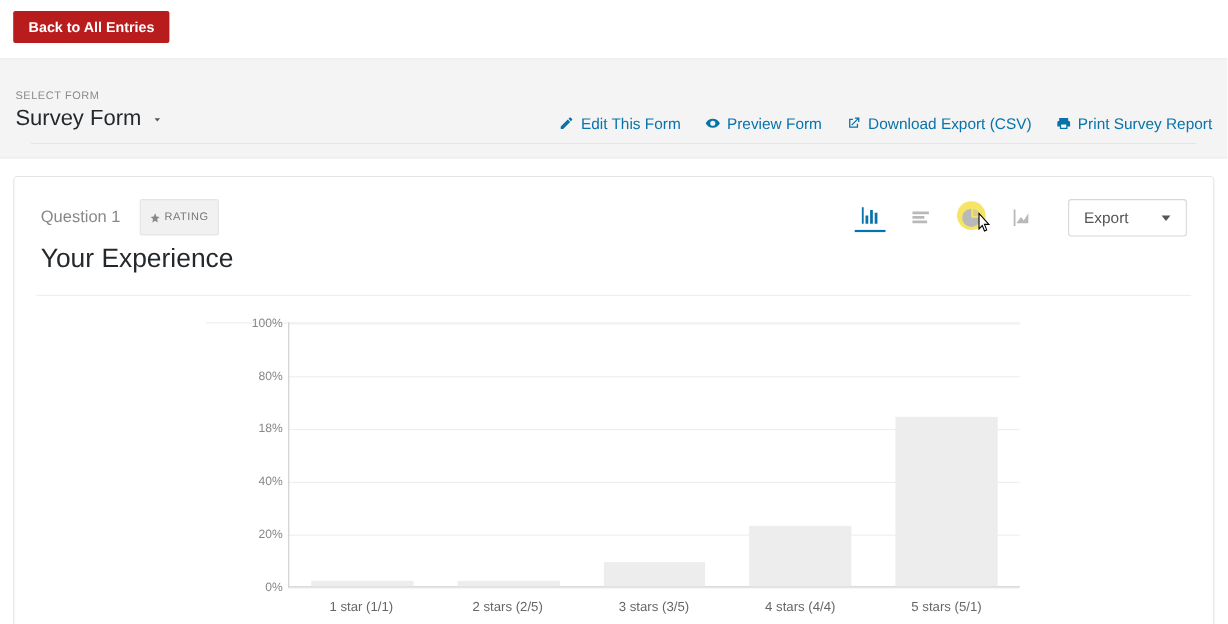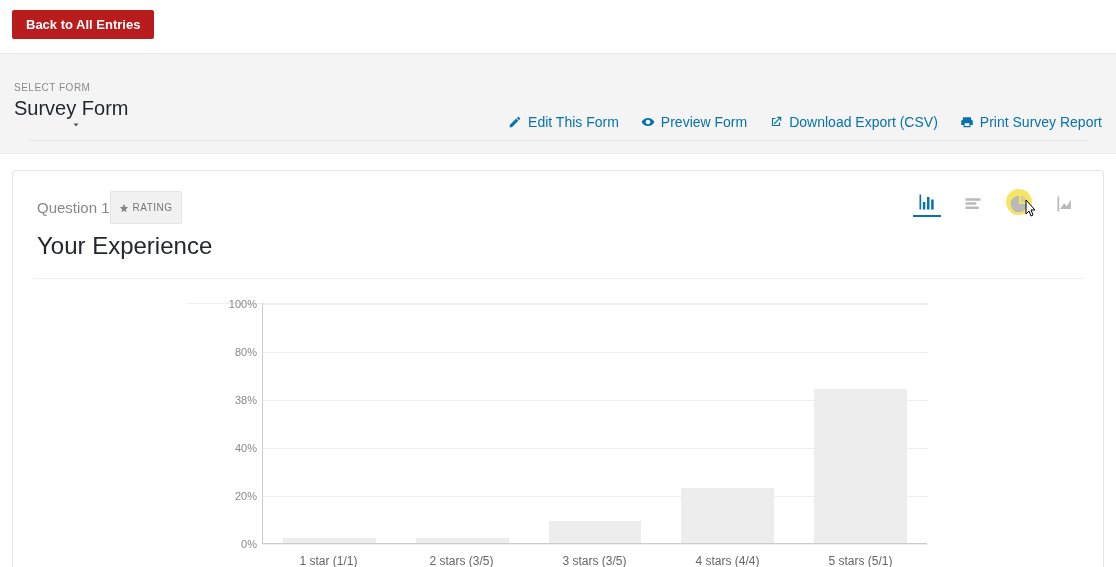--- a/index.html
+++ b/index.html
@@ -5,33 +5,33 @@
   html, body { margin:0; padding:0; background:#fff; font-family:"Segoe UI","Helvetica Neue",Arial,sans-serif; color:#222; }
   body { width:1116px; }
   .header { display:flex; align-items:center; padding:10px 12px 14px; }
   .page-title { font-size:24px; font-weight:400; color:#23282d; margin:0 30px 0 0; }
   .back-btn { background:#e1701a; border:none; color:#fff; padding:7px 14px; font-size:13px; font-weight:600; border-radius:2px; cursor:pointer; }
   .back-btn { background:#b91c1c; }
 
   .subbar { background:#f4f4f4; border-top:1px solid #ececec; border-bottom:1px solid #ececec; padding:28px 14px 12px; }
   .subbar-inner { display:flex; align-items:flex-end; justify-content:space-between; }
   .select-form-label { font-size:10px; letter-spacing:0.5px; color:#8a8a8a; text-transform:uppercase; margin-bottom:4px; }
-  .form-selector { display:flex; align-items:center; cursor:pointer;flex-direction:column; }
+  .form-selector { display:flex; align-items:center; cursor:pointer; }
   .form-selector-name { font-size:20px; color:#23282d; margin-right:10px; }
   .chev { width:10px; height:10px; }
 
   .actions { display:flex; align-items:flex-end; gap:22px; font-size:14px; }
   .action-link { color:#0873aa; text-decoration:none; display:flex; align-items:center; gap:6px; cursor:pointer; }
   .link-icon { width:14px; height:14px; fill:#0873aa; }
 
   .subrule { border-bottom:1px solid #e6e6e6; margin:10px 14px 0; }
 
   .card { margin:16px 12px 0; border:1px solid #e4e4e4; border-radius:4px; background:#fff; padding:20px 24px 24px; }
   .card-head { display:flex; align-items:flex-start; justify-content:space-between; }
-  .qline { display:flex; align-items:center; gap:0; color:#888; font-size:15px; }
+  .qline { display:flex; align-items:center; gap:17px; color:#888; font-size:15px; }
   .badge { display:inline-flex; align-items:center; gap:4px; background:#f1f1f1; border:1px solid #e4e4e4; border-radius:2px; padding:10px 8px; font-size:10px; letter-spacing:0.5px; color:#777; text-transform:uppercase; }
   .badge svg { width:10px; height:10px; fill:#888; }
   .qtitle { font-size:24px; color:#23282d; font-weight:400; margin:8px 0 0; }
 
   .viz-row { display:flex; align-items:center; gap:18px; }
   .viz-btn { width:28px; height:22px; display:flex; align-items:center; justify-content:center; cursor:pointer; }
   .viz-btn svg { width:20px; height:20px; fill:#b9b9b9; }
   .viz-btn.active svg { fill:#0873aa; }
   .viz-btn.active { border-bottom:2px solid #0873aa; padding-bottom:2px; }
   .viz-pie { position:relative; }
@@ -131,34 +131,38 @@
           </svg>
         <svg class="cursor" width="18" height="20" viewBox="0 0 18 20">
           <path d="M6 1 L6 15 L9 12 L11 17 L13 16 L11 11 L15 11 Z" fill="#fff" stroke="#000" stroke-width="1"></path>
         </svg>
       </div>
       <div class="viz-btn">
         <svg viewBox="0 0 24 24">
             <path d="M3 3v18h2V3H3zm3 15l5-7 3 4 5-8v11H6z"></path>
           </svg>
       </div>
+      <div class="export-dd">
+        <span>Export</span>
+        <span class="caret"></span>
+      </div>
     </div>
   </div>
   <div class="card-rule"></div>
 
   <div class="chart-wrap">
     <div class="chart-area" id="chart-area">
         <div class="grid-line" style="top: 100%;"></div>
         <div class="y-label" style="top: 100%;">0%</div>
         <div class="grid-line" style="top: 80%;"></div>
         <div class="y-label" style="top: 80%;">20%</div>
         <div class="grid-line" style="top: 60%;"></div>
         <div class="y-label" style="top: 60%;">40%</div>
         <div class="grid-line" style="top: 40%;"></div>
-        <div class="y-label" style="top: 40%;">38%</div>
+        <div class="y-label" style="top: 40%;">18%</div>
         <div class="grid-line" style="top: 20%;"></div>
         <div class="y-label" style="top: 20%;">80%</div>
         <div class="grid-line" style="top: 0%;"></div>
         <div class="y-label" style="top: 0%;">100%</div>
         <div class="bars">
           <div class="bar-slot">
             <div class="bar" style="height: 2%;"></div>
           </div>
           <div class="bar-slot">
             <div class="bar" style="height: 2%;"></div>
@@ -169,19 +173,19 @@
           <div class="bar-slot">
             <div class="bar" style="height: 23%;"></div>
           </div>
           <div class="bar-slot">
             <div class="bar" style="height: 64%;"></div>
           </div>
         </div>
       </div>
     <div class="x-labels" id="x-labels">
         <div class="x-label">1 star (1/1)</div>
-        <div class="x-label">2 stars (3/5)</div>
+        <div class="x-label">2 stars (2/5)</div>
         <div class="x-label">3 stars (3/5)</div>
         <div class="x-label">4 stars (4/4)</div>
         <div class="x-label">5 stars (5/1)</div>
       </div>
   </div>
 </div>
 
 </body></html>

